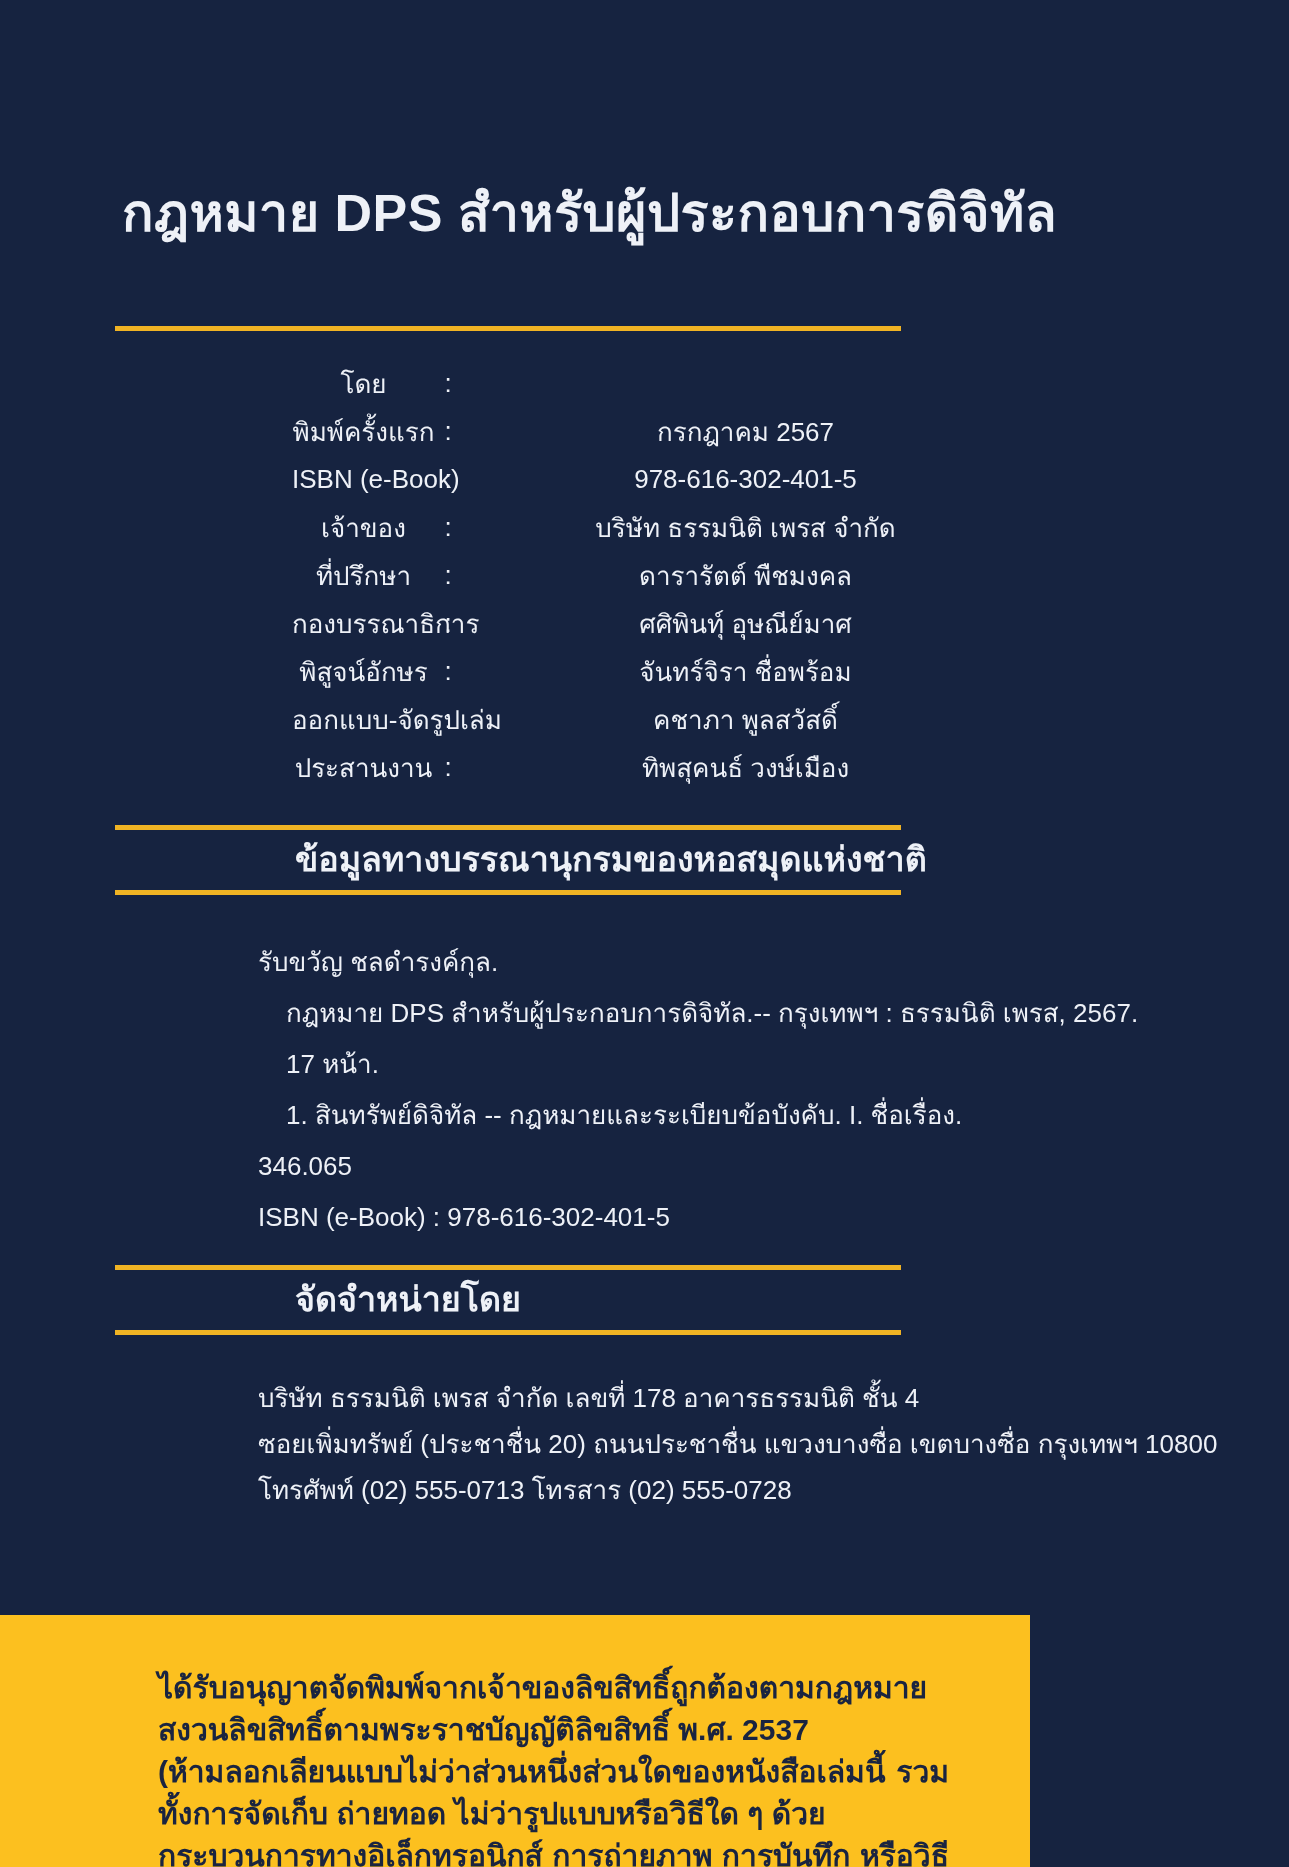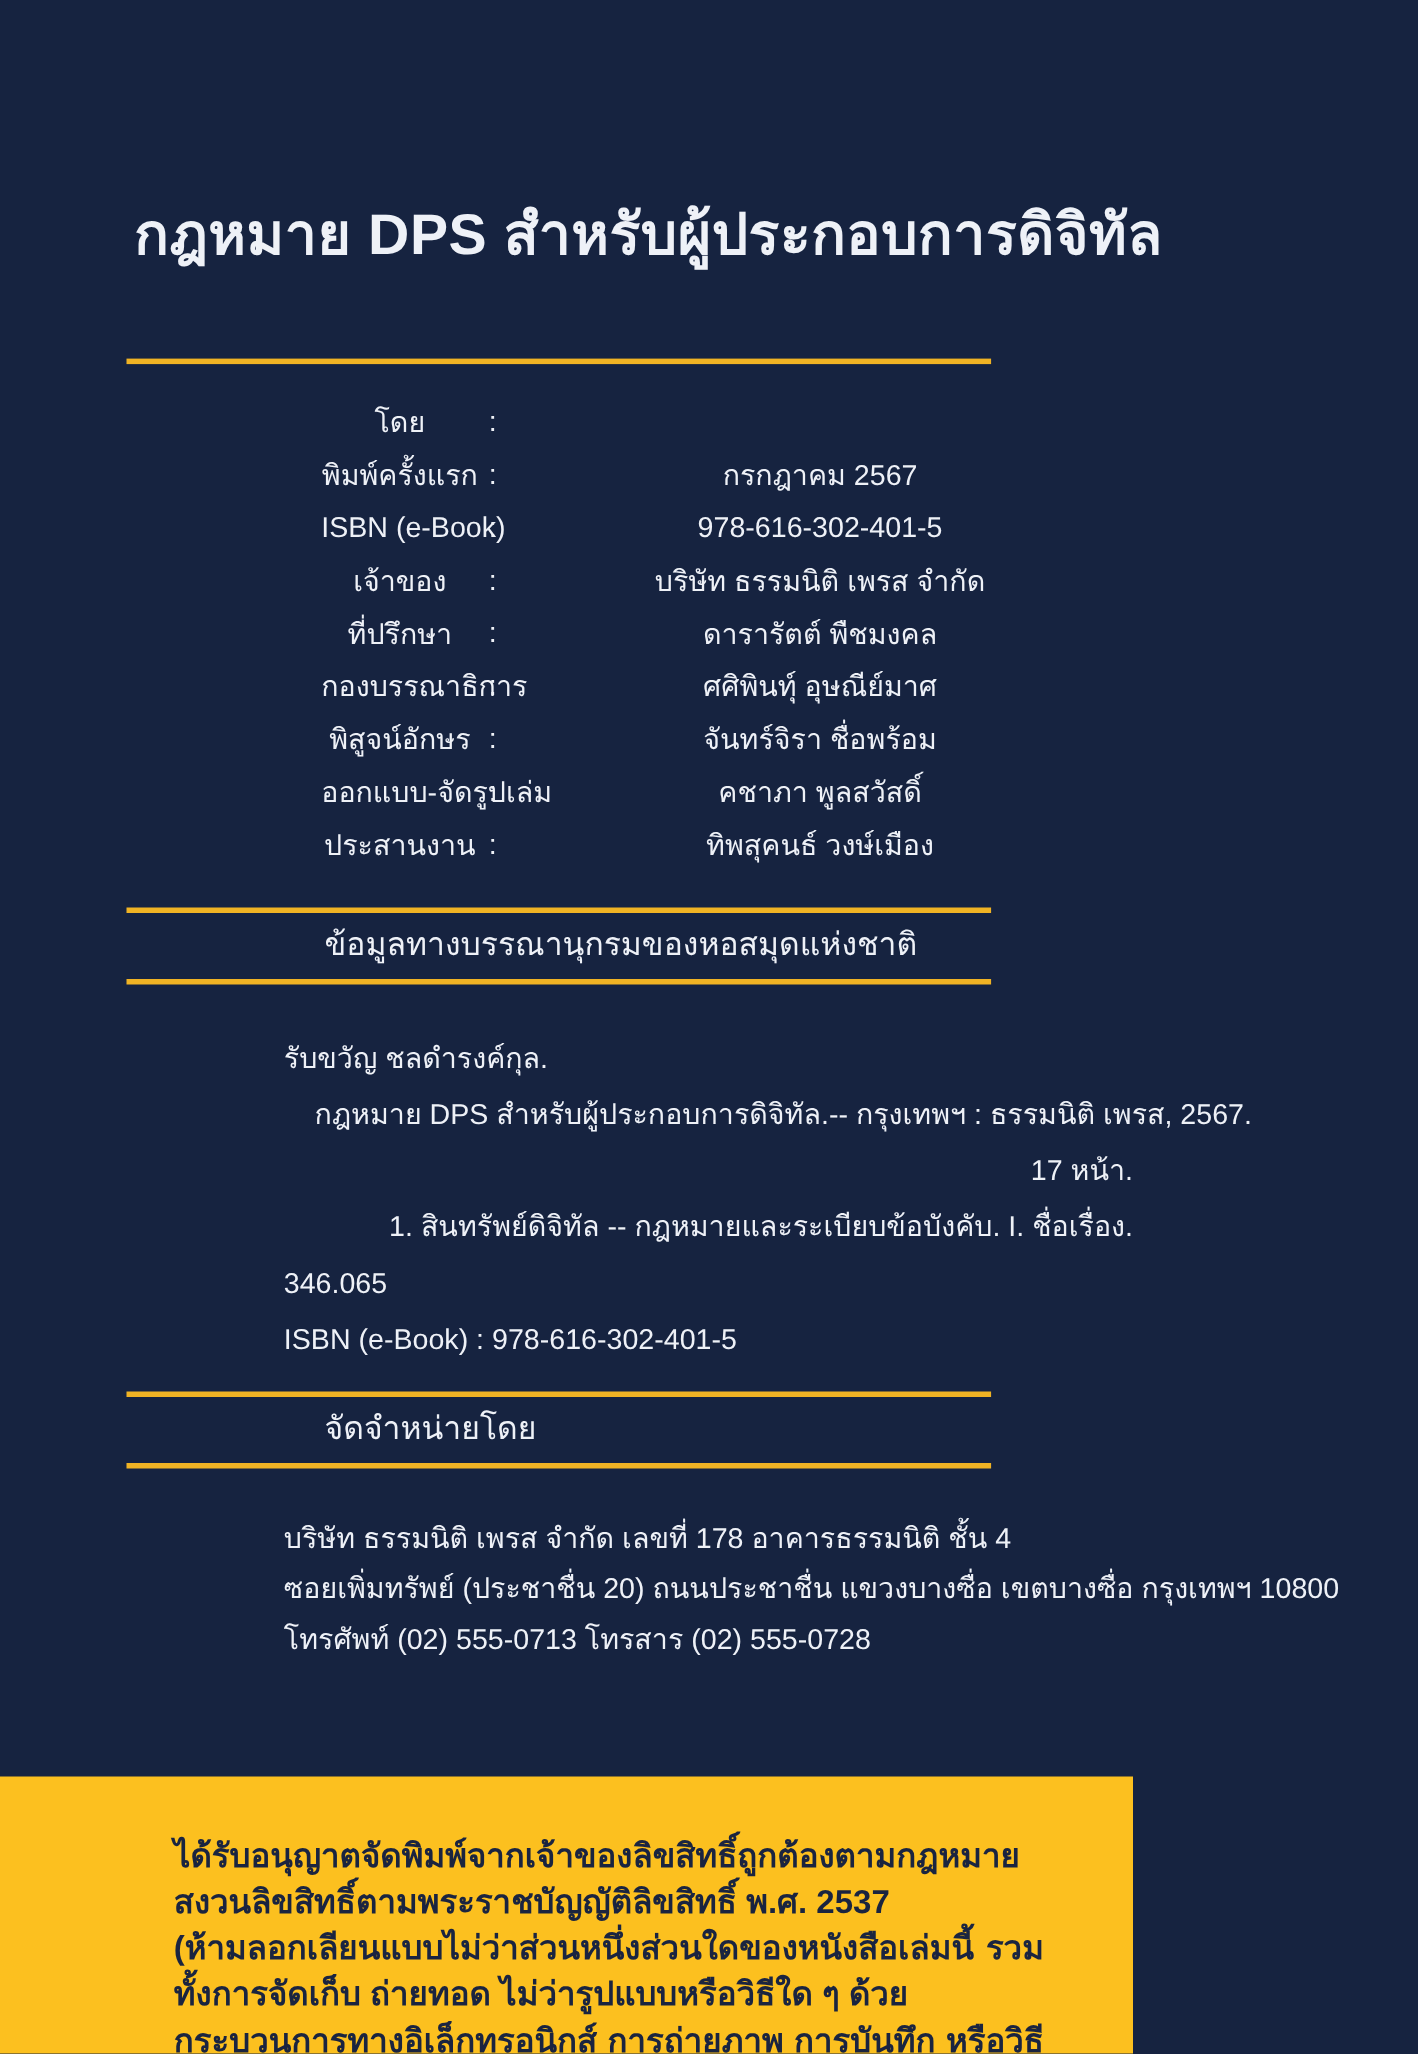--- a/index.html
+++ b/index.html
@@ -48,39 +48,38 @@
     white-space: nowrap;
     text-align: center;
   }
   .section {
     margin: 34px 129px 0 115px;
     border-top: 5px solid var(--rule-yellow, #f0b324);
     border-bottom: 5px solid var(--rule-yellow, #f0b324);
     padding: 9px 0 11px 180px;
   }
   .section .section-title {
-    font-size: 29px;
-    font-weight: normal;
+    font-size: 34px;
+    font-weight: bold;
     line-height: 40px;
     white-space: nowrap;
   }
   .section.distribution {
     margin-top: 22px;
   }
   .bibliography {
     margin: 42px 0 0 258px;
     font-size: 26px;
   }
   .bibliography .bib-line {
     line-height: 51px;
     white-space: nowrap;
   }
   .bibliography .bib-line.indent {
     padding-left: 28px;
-    text-align: right;
   }
   .address {
     margin: 40px 0 0 258px;
     font-size: 26px;
   }
   .address .address-line {
     line-height: 46px;
     white-space: nowrap;
   }
   .copyright {

